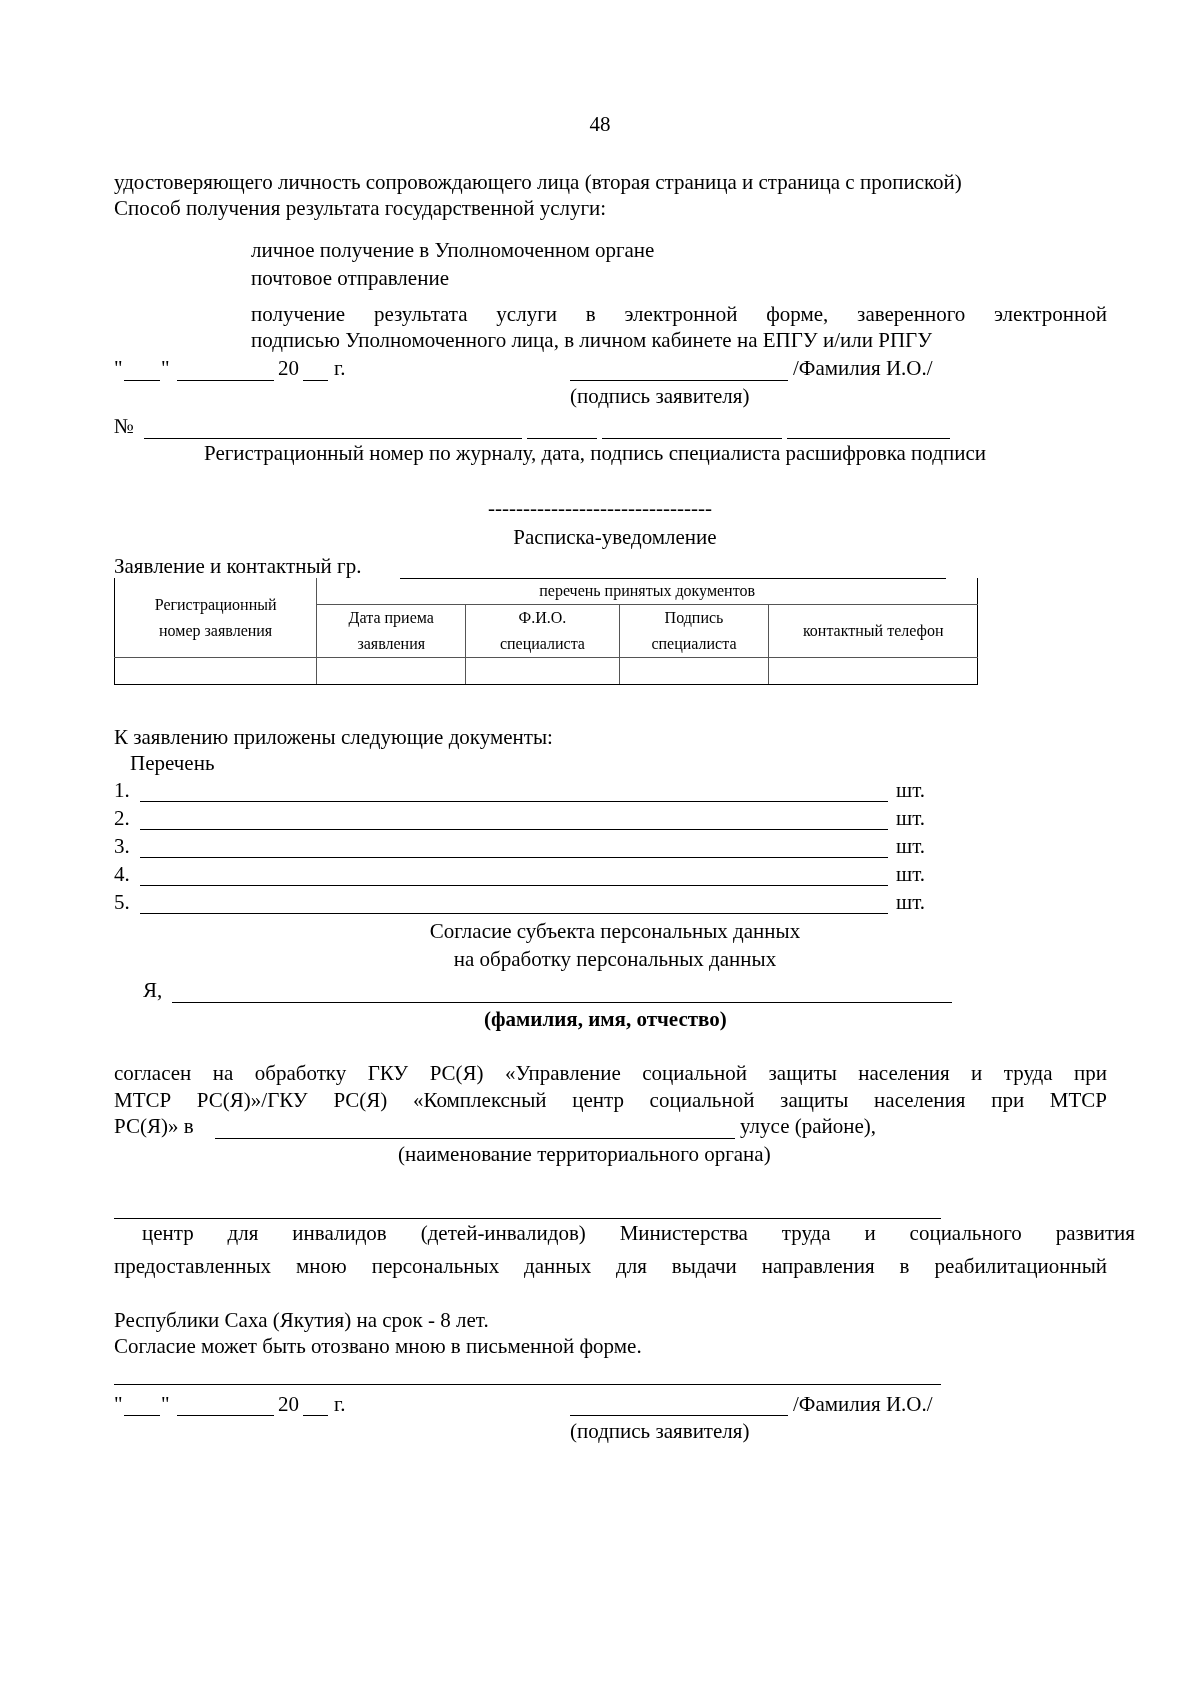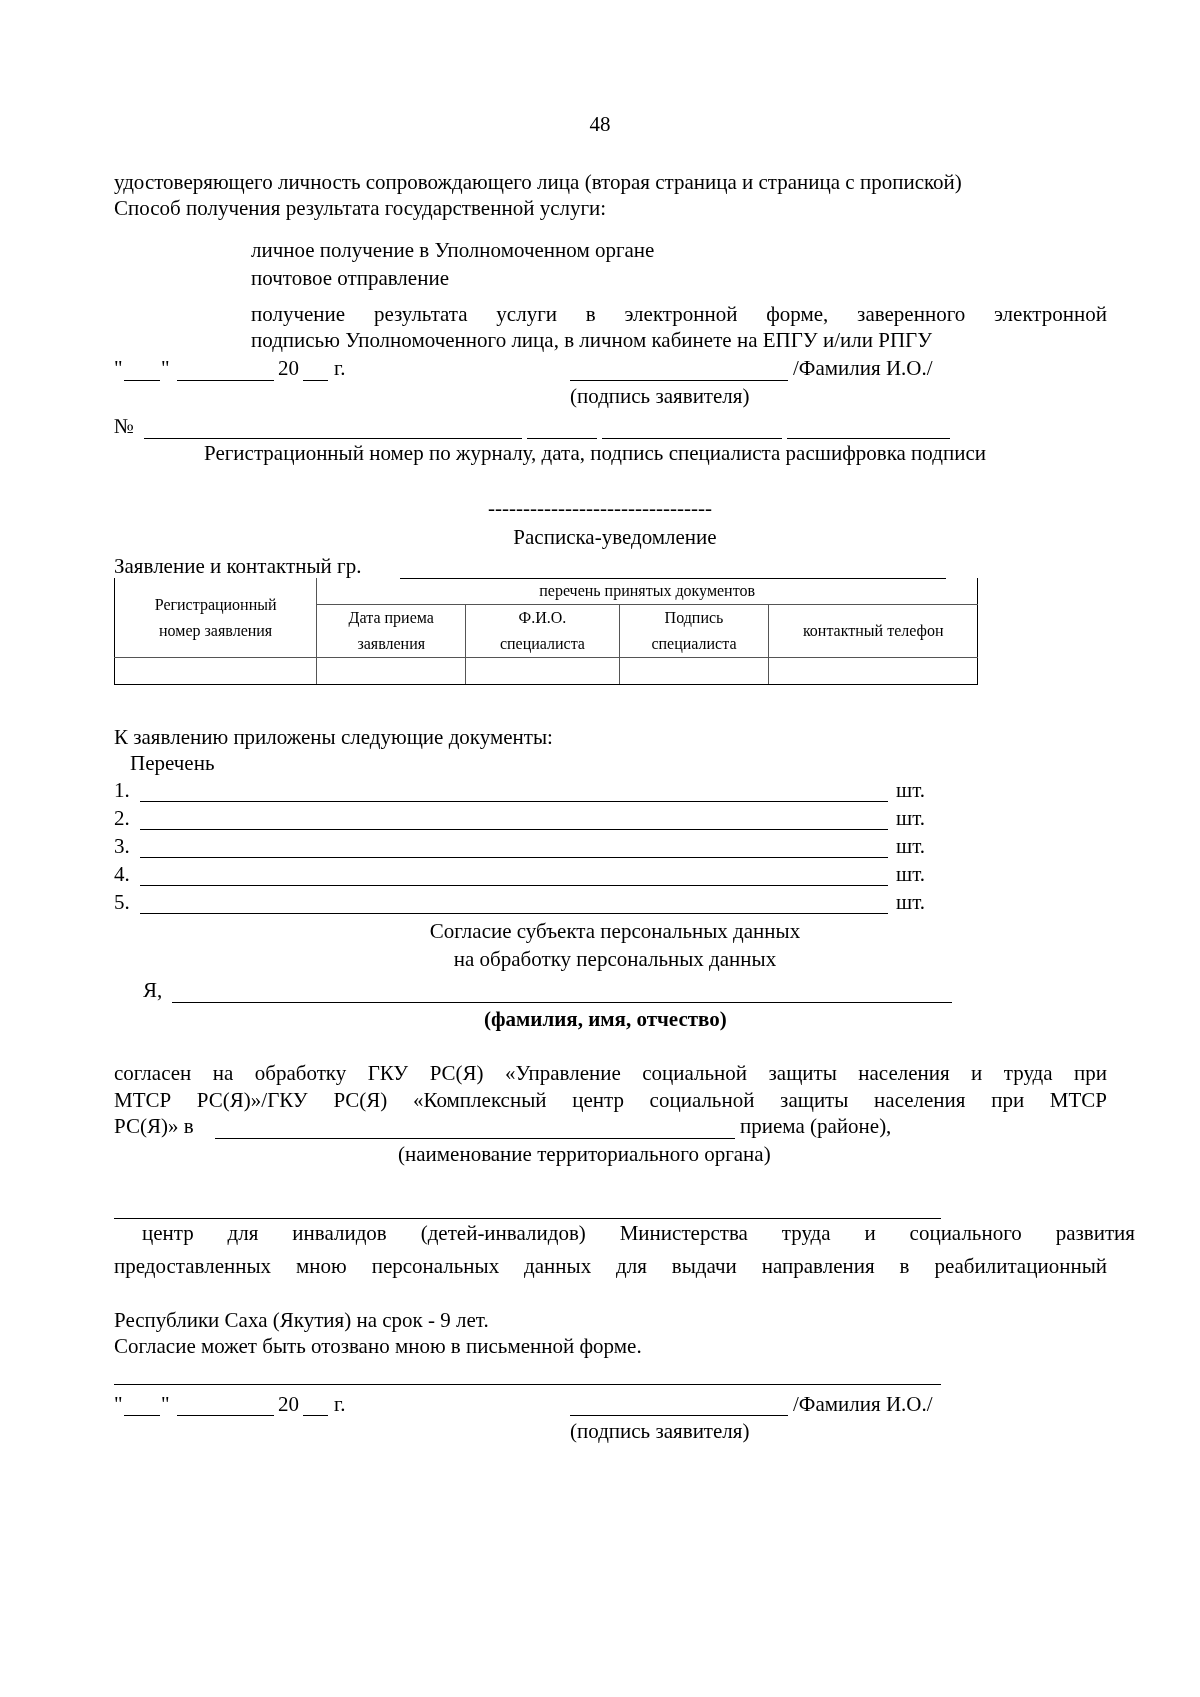--- a/index.html
+++ b/index.html
@@ -142,28 +142,28 @@
 </div>
 
 <div class="abs" style="left:143px;top:977px;">Я,</div>
 <div class="line" style="left:172px;top:1002px;width:780px;"></div>
 <div class="abs" style="left:484px;top:1006px;font-weight:bold;">(фамилия, имя, отчество)</div>
 
 <div class="just" style="left:114px;top:1060px;width:993px;"><span>согласен на обработку ГКУ РС(Я) «Управление социальной защиты населения и труда при</span></div>
 <div class="just" style="left:114px;top:1087px;width:993px;"><span>МТСР РС(Я)»/ГКУ РС(Я) «Комплексный центр социальной защиты населения при МТСР</span></div>
 <div class="abs" style="left:114px;top:1113px;">РС(Я)» в</div>
 <div class="line" style="left:215px;top:1138px;width:520px;"></div>
-<div class="abs" style="left:740px;top:1113px;">приема (районе),</div>
+<div class="abs" style="left:740px;top:1113px;">улусе (районе),</div>
 <div class="abs" style="left:398px;top:1141px;">(наименование территориального органа)</div>
 
 <div class="line" style="left:114px;top:1218px;width:827px;"></div>
 
 <div class="just" style="left:114px;top:1253px;width:993px;"><span>предоставленных мною персональных данных для выдачи направления в реабилитационный</span></div>
 <div class="just" style="left:114px;top:1220px;width:993px;margin-left:28px;"><span>центр для инвалидов (детей-инвалидов) Министерства труда и социального развития</span></div>
-<div class="abs" style="left:114px;top:1307px;">Республики Саха (Якутия) на срок - 9 лет.</div>
+<div class="abs" style="left:114px;top:1307px;">Республики Саха (Якутия) на срок - 8 лет.</div>
 <div class="abs" style="left:114px;top:1333px;">Согласие может быть отозвано мною в письменной форме.</div>
 
 <div class="line" style="left:114px;top:1384px;width:827px;"></div>
 
 <div>
   <div class="abs" style="left:114px;top:1391px;">"</div>
   <div class="line" style="left:124px;top:1415px;width:36px;"></div>
   <div class="abs" style="left:161px;top:1391px;">"</div>
   <div class="line" style="left:177px;top:1415px;width:97px;"></div>
   <div class="abs" style="left:278px;top:1391px;">20</div>

